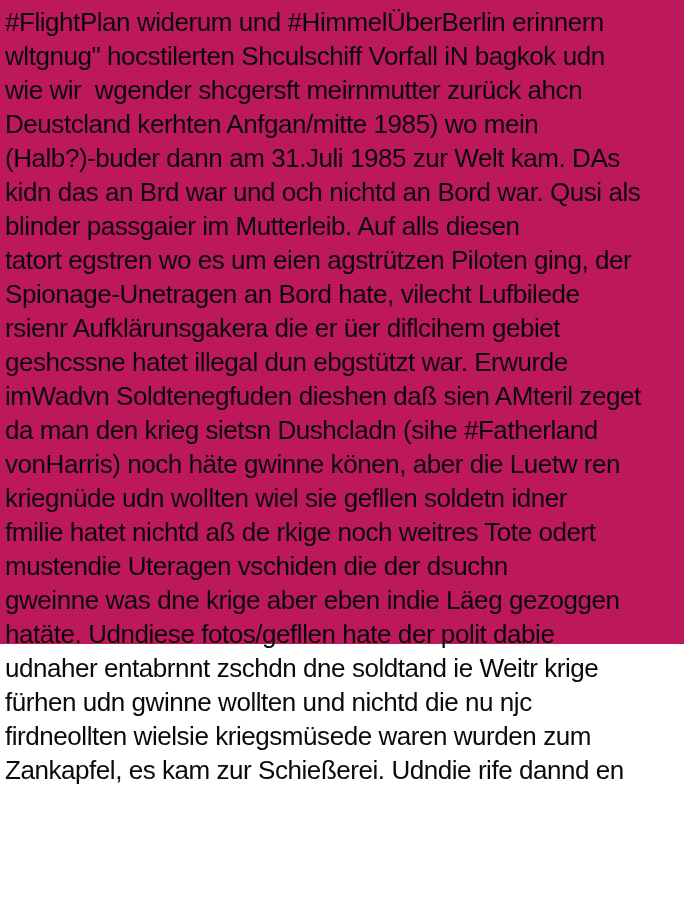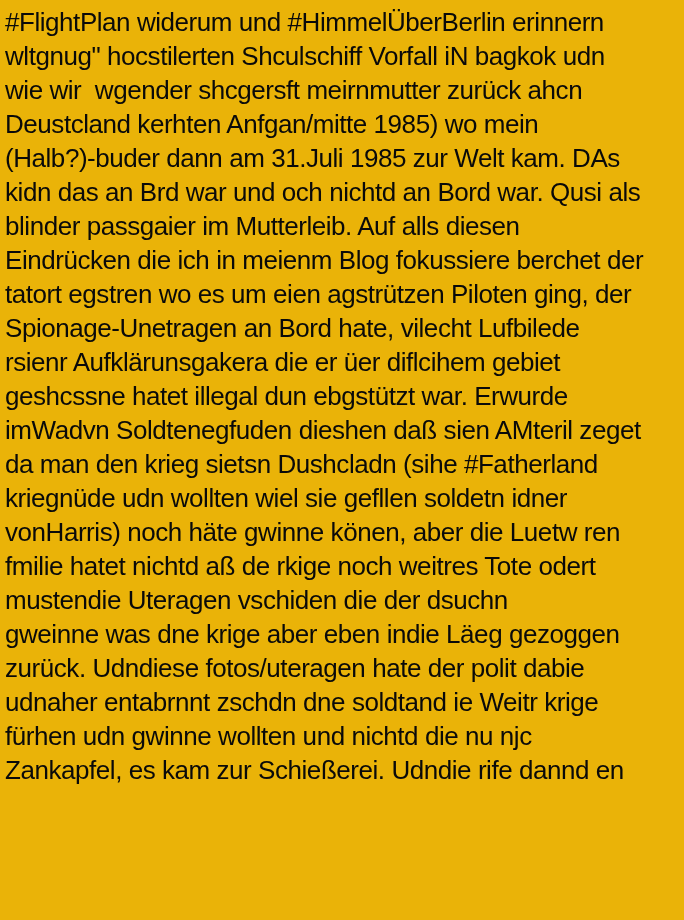--- a/index.html
+++ b/index.html
@@ -6,23 +6,23 @@
     margin: 0;
     padding: 0;
     background: #ffffff;
     width: 684px;
     height: 920px;
     overflow: hidden;
   }
   .doc {
     box-sizing: border-box;
     width: 684px;
-    height: 920px;
+    height: 644px;
     padding: 5px 0 0 5px;
-    background: #eab308;
+    background: #be185d;
   }
   .line {
     font-family: "Liberation Sans", sans-serif;
     font-size: 26px;
     line-height: 34px;
     letter-spacing: -0.45px;
     color: #0a0a0a;
     white-space: pre;
   }
 </style>
@@ -30,29 +30,29 @@
 <body>
 
 <div class="doc">
   <div class="line">#FlightPlan widerum und #HimmelÜberBerlin erinnern</div>
   <div class="line">wltgnug" hocstilerten Shculschiff Vorfall iN bagkok udn</div>
   <div class="line">wie wir  wgender shcgersft meirnmutter zurück ahcn</div>
   <div class="line">Deustcland kerhten Anfgan/mitte 1985) wo mein</div>
   <div class="line">(Halb?)-buder dann am 31.Juli 1985 zur Welt kam. DAs</div>
   <div class="line">kidn das an Brd war und och nichtd an Bord war. Qusi als</div>
   <div class="line">blinder passgaier im Mutterleib. Auf alls diesen</div>
-  <div class="line">Eindrücken die ich in meienm Blog fokussiere berchet der</div>
   <div class="line">tatort egstren wo es um eien agstrützen Piloten ging, der</div>
   <div class="line">Spionage-Unetragen an Bord hate, vilecht Lufbilede</div>
   <div class="line">rsienr Aufklärunsgakera die er üer diflcihem gebiet</div>
   <div class="line">geshcssne hatet illegal dun ebgstützt war. Erwurde</div>
   <div class="line">imWadvn Soldtenegfuden dieshen daß sien AMteril zeget</div>
   <div class="line">da man den krieg sietsn Dushcladn (sihe #Fatherland</div>
+  <div class="line">vonHarris) noch häte gwinne könen, aber die Luetw ren</div>
   <div class="line">kriegnüde udn wollten wiel sie gefllen soldetn idner</div>
-  <div class="line">vonHarris) noch häte gwinne könen, aber die Luetw ren</div>
   <div class="line">fmilie hatet nichtd aß de rkige noch weitres Tote odert</div>
   <div class="line">mustendie Uteragen vschiden die der dsuchn</div>
   <div class="line">gweinne was dne krige aber eben indie Läeg gezoggen</div>
-  <div class="line">zurück. Udndiese fotos/uteragen hate der polit dabie</div>
+  <div class="line">hatäte. Udndiese fotos/gefllen hate der polit dabie</div>
   <div class="line">udnaher entabrnnt zschdn dne soldtand ie Weitr krige</div>
   <div class="line">fürhen udn gwinne wollten und nichtd die nu njc</div>
+  <div class="line">firdneollten wielsie kriegsmüsede waren wurden zum</div>
   <div class="line">Zankapfel, es kam zur Schießerei. Udndie rife dannd en</div>
 </div>
 
 </body></html>

